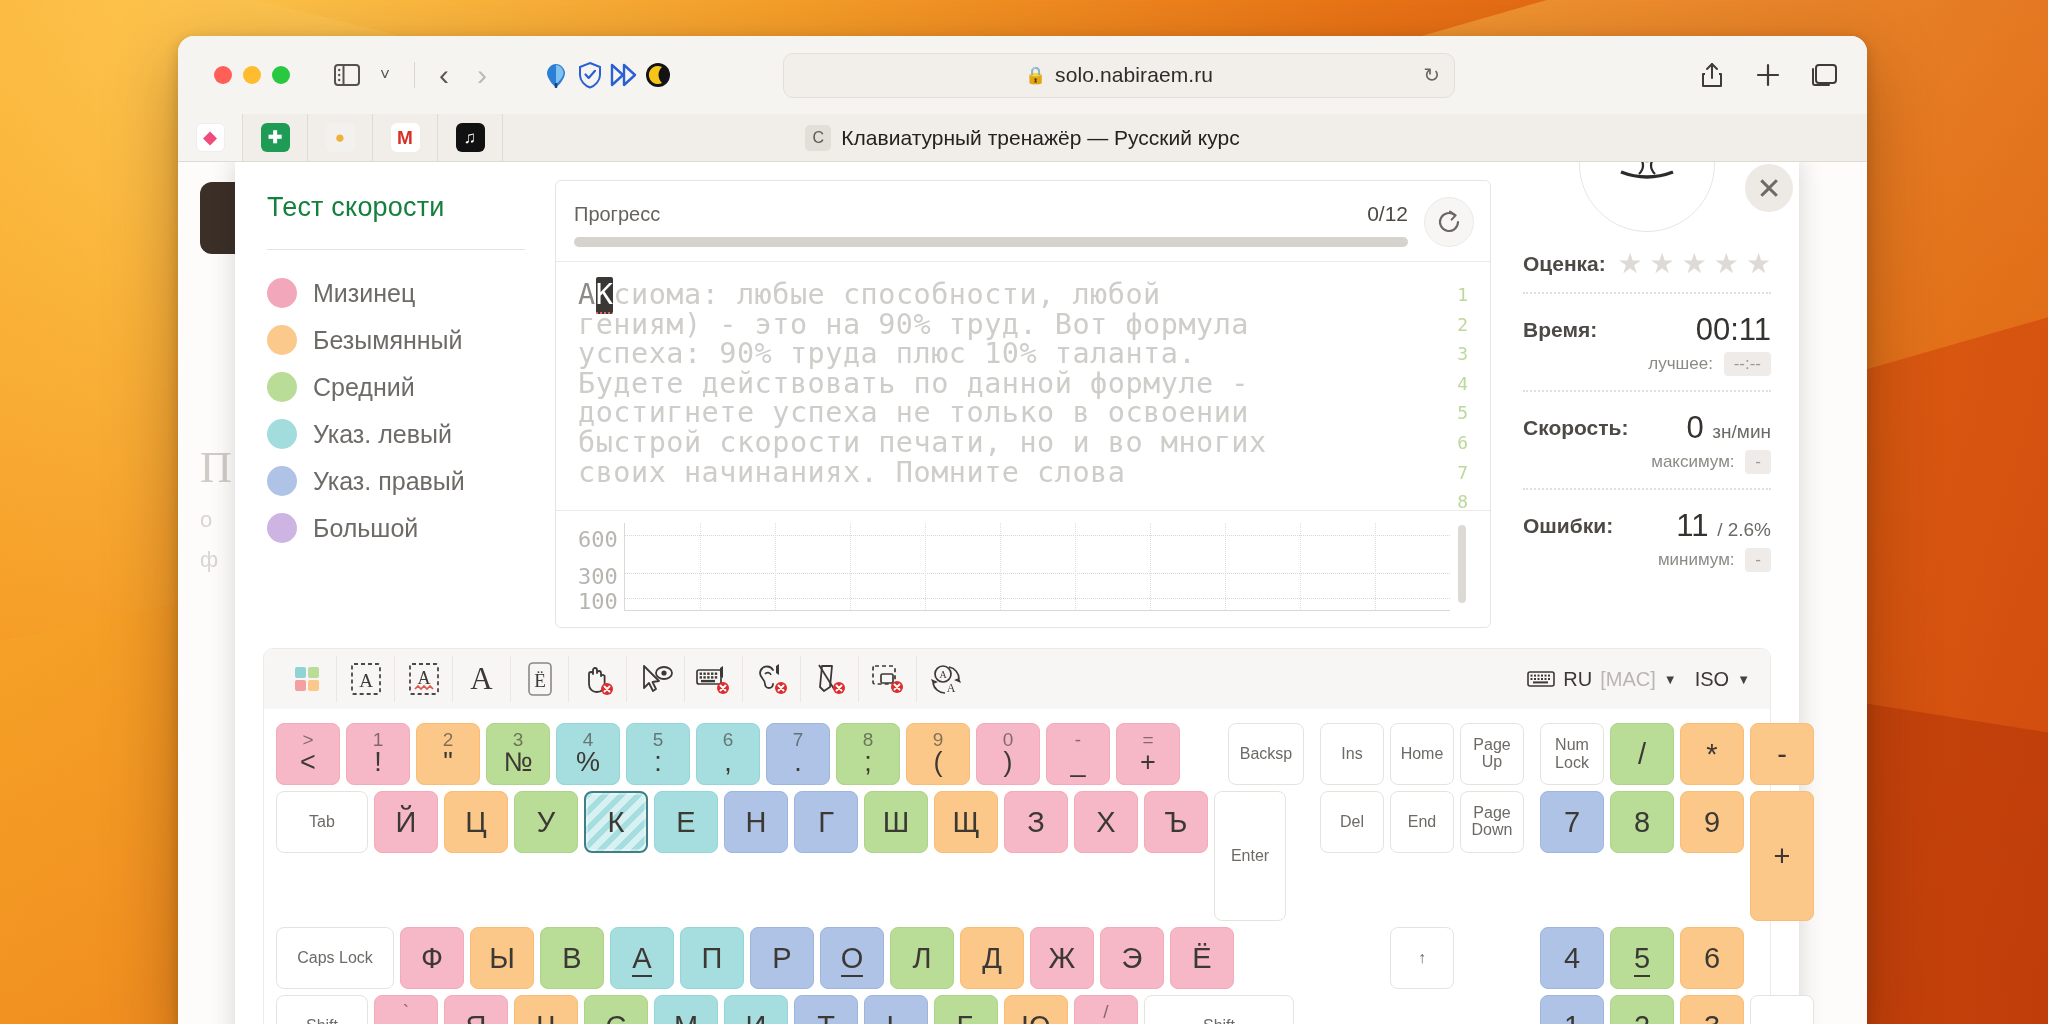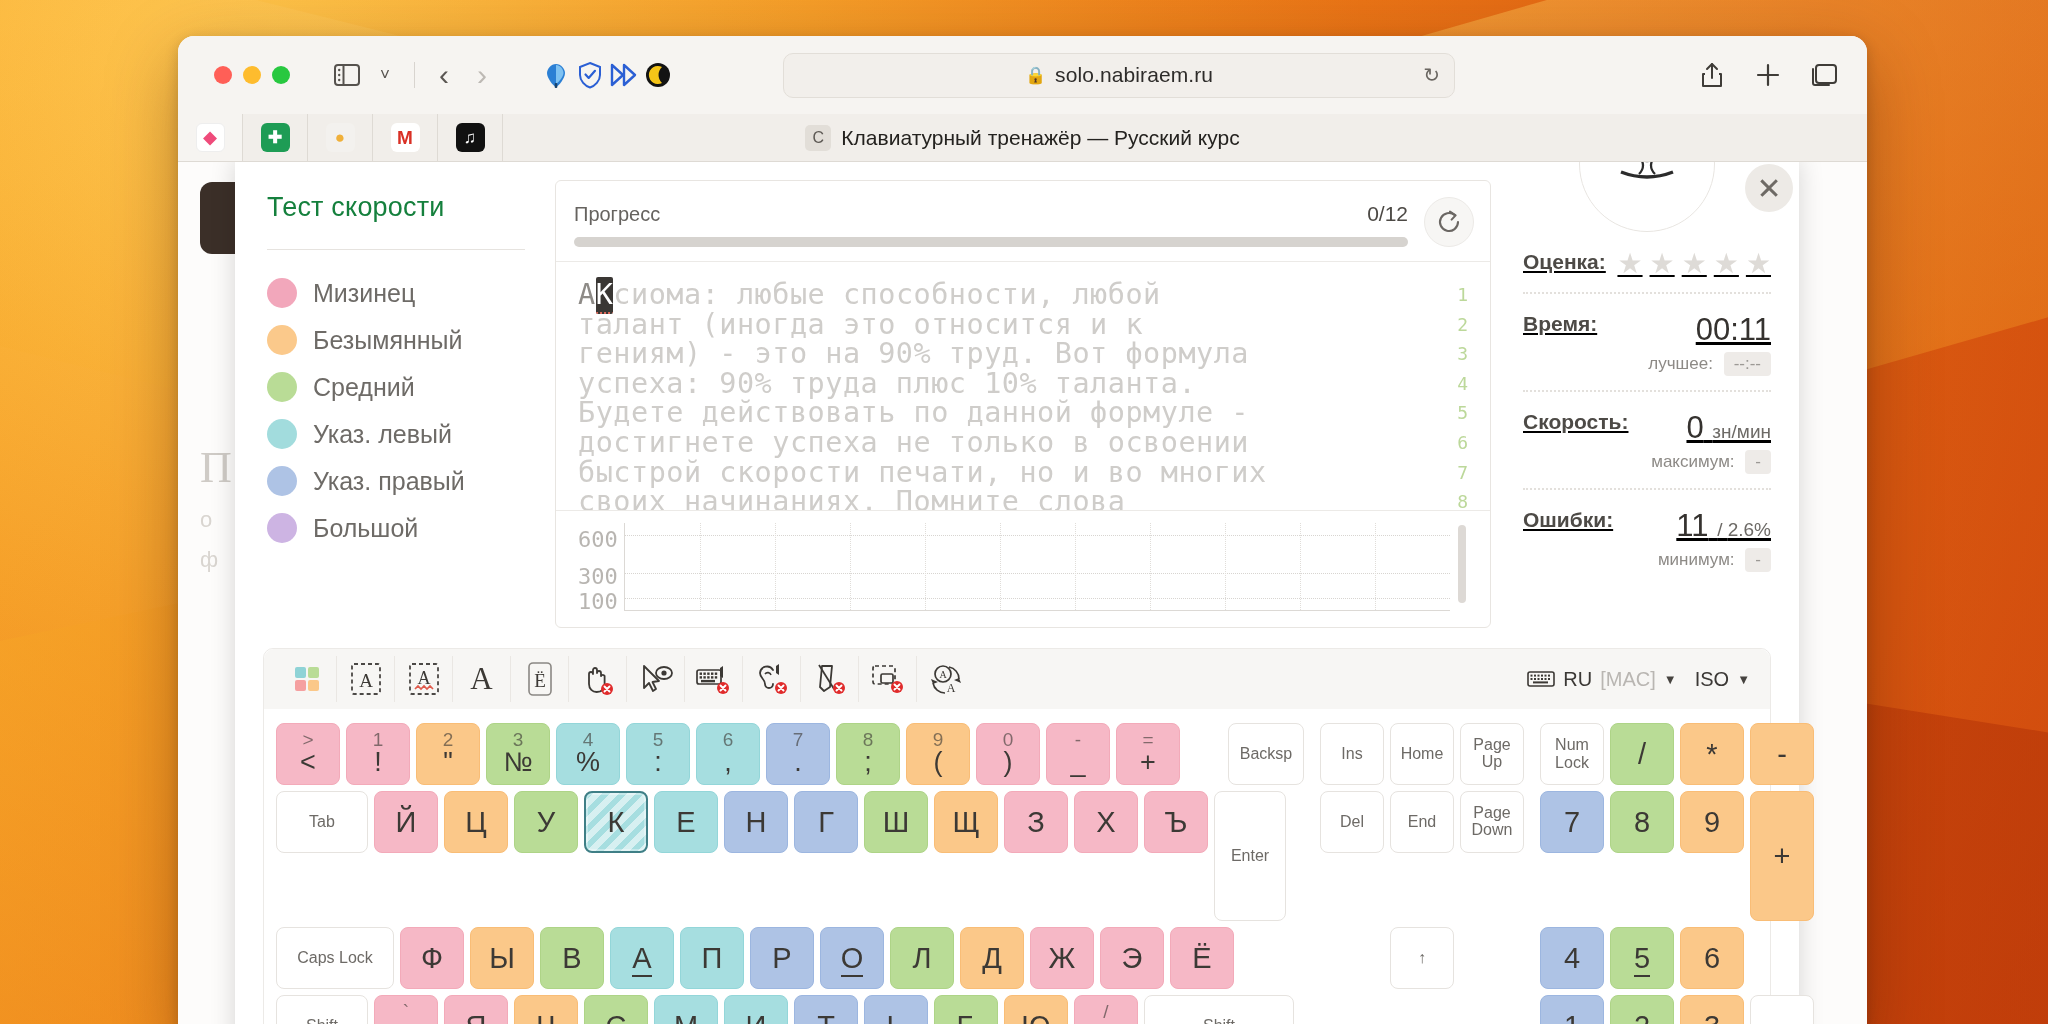--- a/index.html
+++ b/index.html
@@ -138,21 +138,21 @@
   #right-col { width:300px; padding:0 28px 0 24px; position:relative; }
   #avatar-ring {
     width:136px;height:136px;border-radius:50%;border:1px solid #e8e5e1;background:#fff;
     margin:-62px auto 0 auto; display:flex;align-items:center;justify-content:center;overflow:hidden;
   }
   #close-btn {
     position:absolute; right:6px; top:6px; width:48px;height:48px;border-radius:50%;
     background:#edeae6; color:#6e6a65; font-size:30px; display:flex;align-items:center;justify-content:center;cursor:pointer;
   }
   .stat-block { padding:18px 0 14px 0; }
-  .stat-row { display:flex; justify-content:space-between;text-decoration:underline; }
+  .stat-row { display:flex; align-items:center; justify-content:space-between; }
   .stat-key { font-size:21px; color:#4d4a46; font-weight:bold; }
   .stat-main { font-size:31px; color:#35322f; text-align:right; }
   .stat-main small { font-size:19px; color:#6d6a66; font-weight:normal;}
   .stat-sub { text-align:right; font-size:17px; color:#8d8a86; margin-top:4px; }
   .pill { background:#eeebe8; border-radius:4px; padding:2px 10px; margin-left:6px; color:#9c9995; display:inline-block; }
   .dotted-sep { border-top:2px dotted #e3e0dc; }
   .stars { display:flex; gap:7px; }
   .star { color:#dedbd7; font-size:28px; line-height:1; }
 
   
@@ -372,21 +372,20 @@
                     <path d="M24 15 a9 9 0 1 1 -3.2 -6.9" fill="none" stroke="#6b6763" stroke-width="2.1" stroke-linecap="round"></path>
                     <path d="M16 4.6 L21.6 8.4 L17.6 12.6" fill="none" stroke="#6b6763" stroke-width="2.1" stroke-linecap="round" stroke-linejoin="round"></path>
                   </svg>
               </div>
             </div>
             <div class="hr-soft"></div>
 
             <div id="type-area">
               <div id="type-lines">
                   <div class="type-text"><span class="chr-done">А</span><span class="chr-cursor chr-err-underline">К</span><span>сиома: любые способности, любой</span></div>
-                  <div class="type-text">талант (иногда это относится и к</div>
                   <div class="type-text">гениям) - это на 90% труд. Вот формула</div>
                   <div class="type-text">успеха: 90% труда плюс 10% таланта.</div>
                   <div class="type-text">Будете действовать по данной формуле -</div>
                   <div class="type-text">достигнете успеха не только в освоении</div>
                   <div class="type-text">быстрой скорости печати, но и во многих</div>
                   <div class="type-text">своих начинаниях. Помните слова</div>
                 </div>
               <div class="ln-wrap" id="line-numbers">
                   <div>1</div>
                   <div>2</div>

